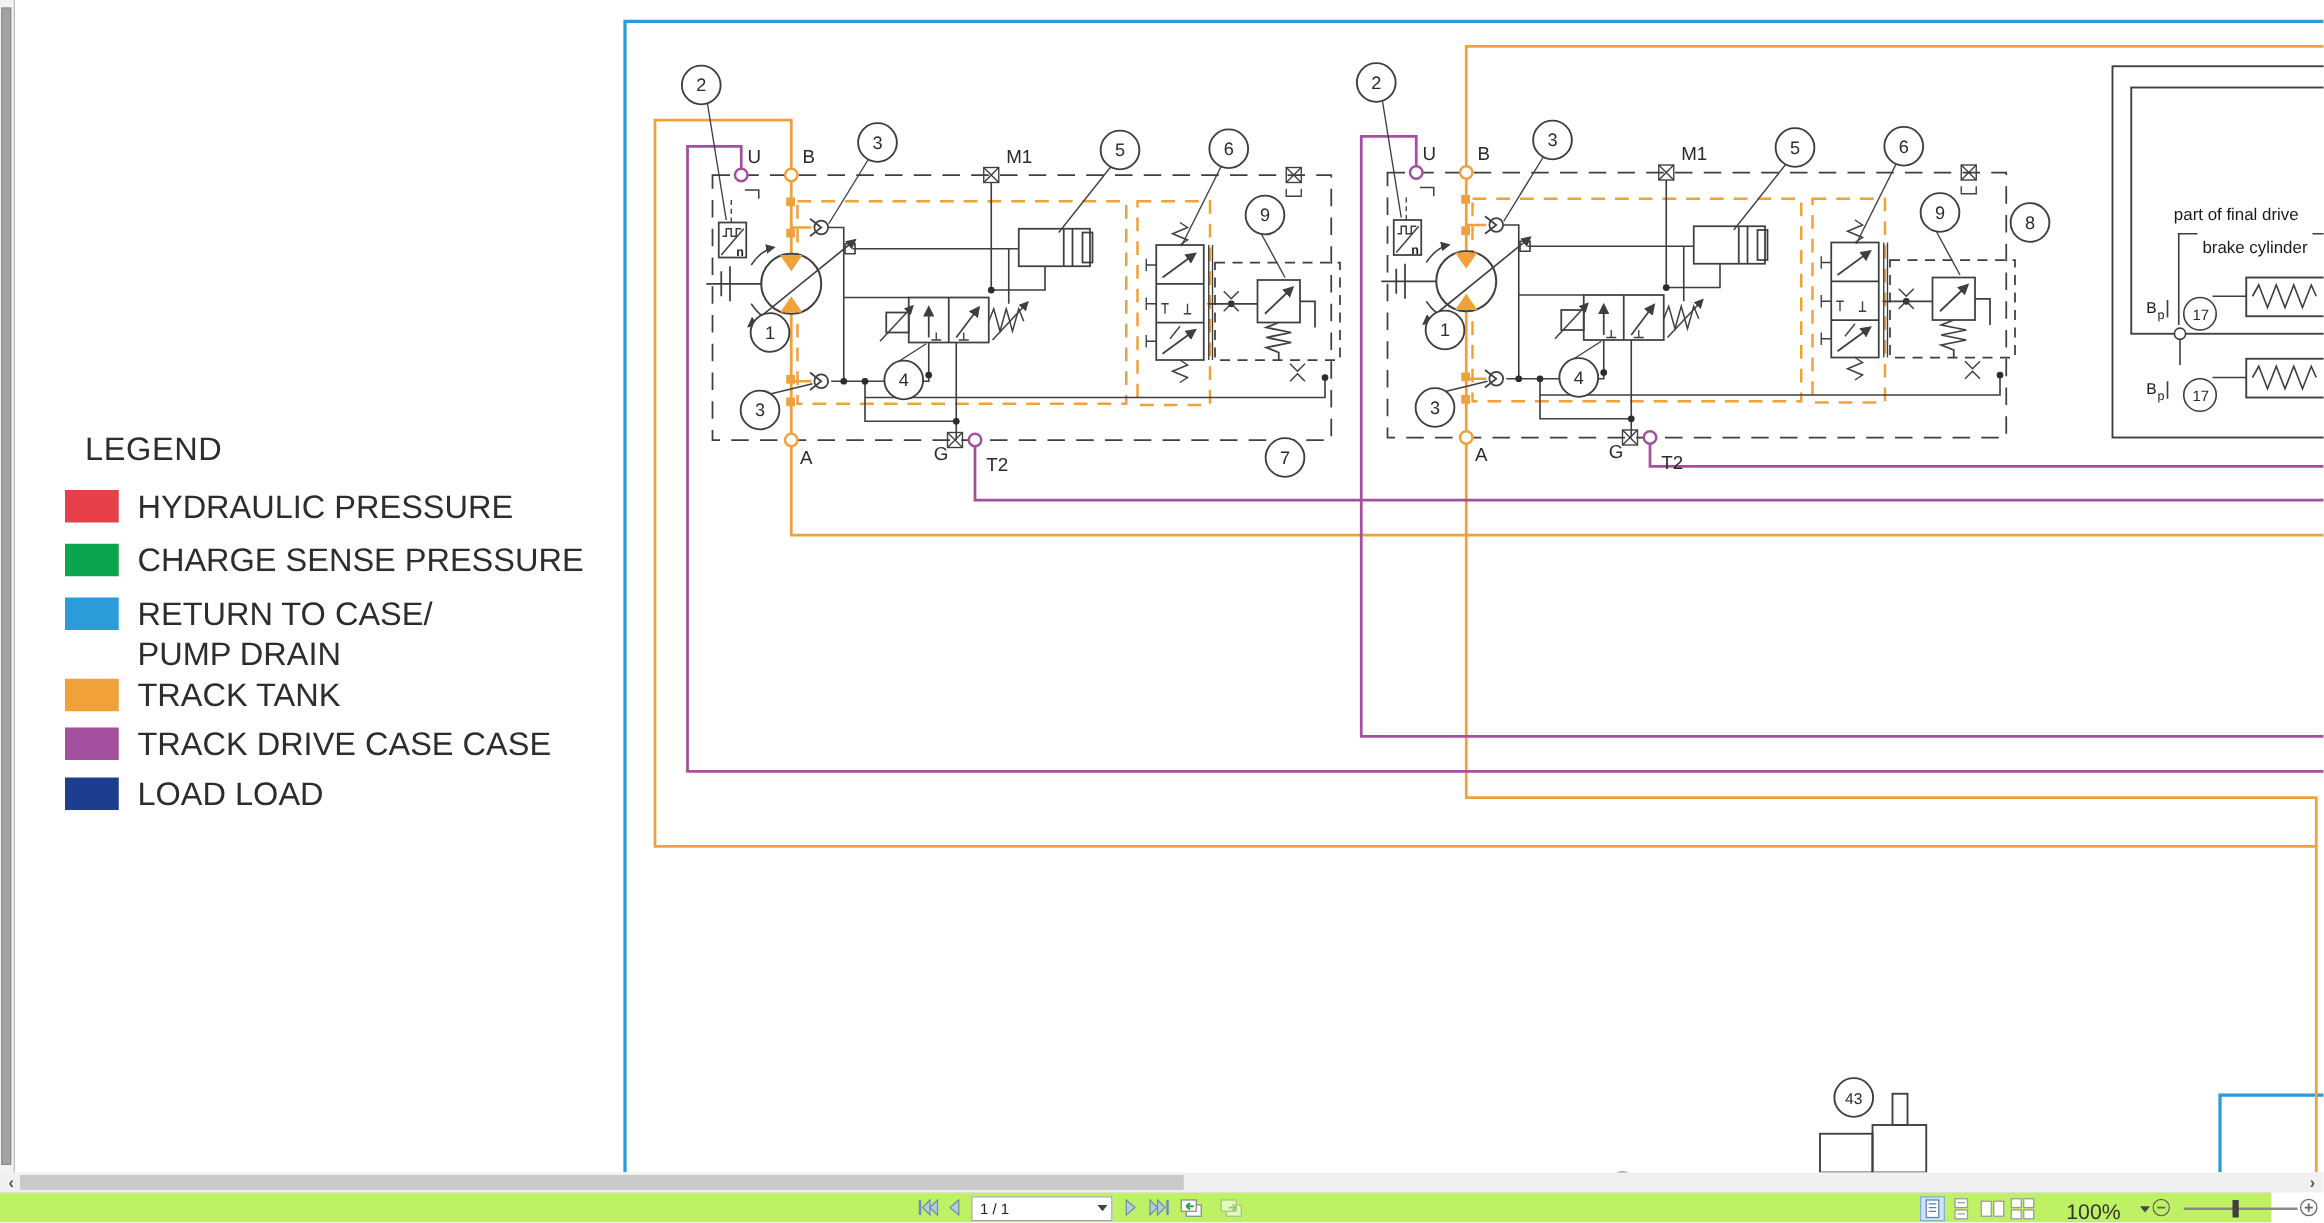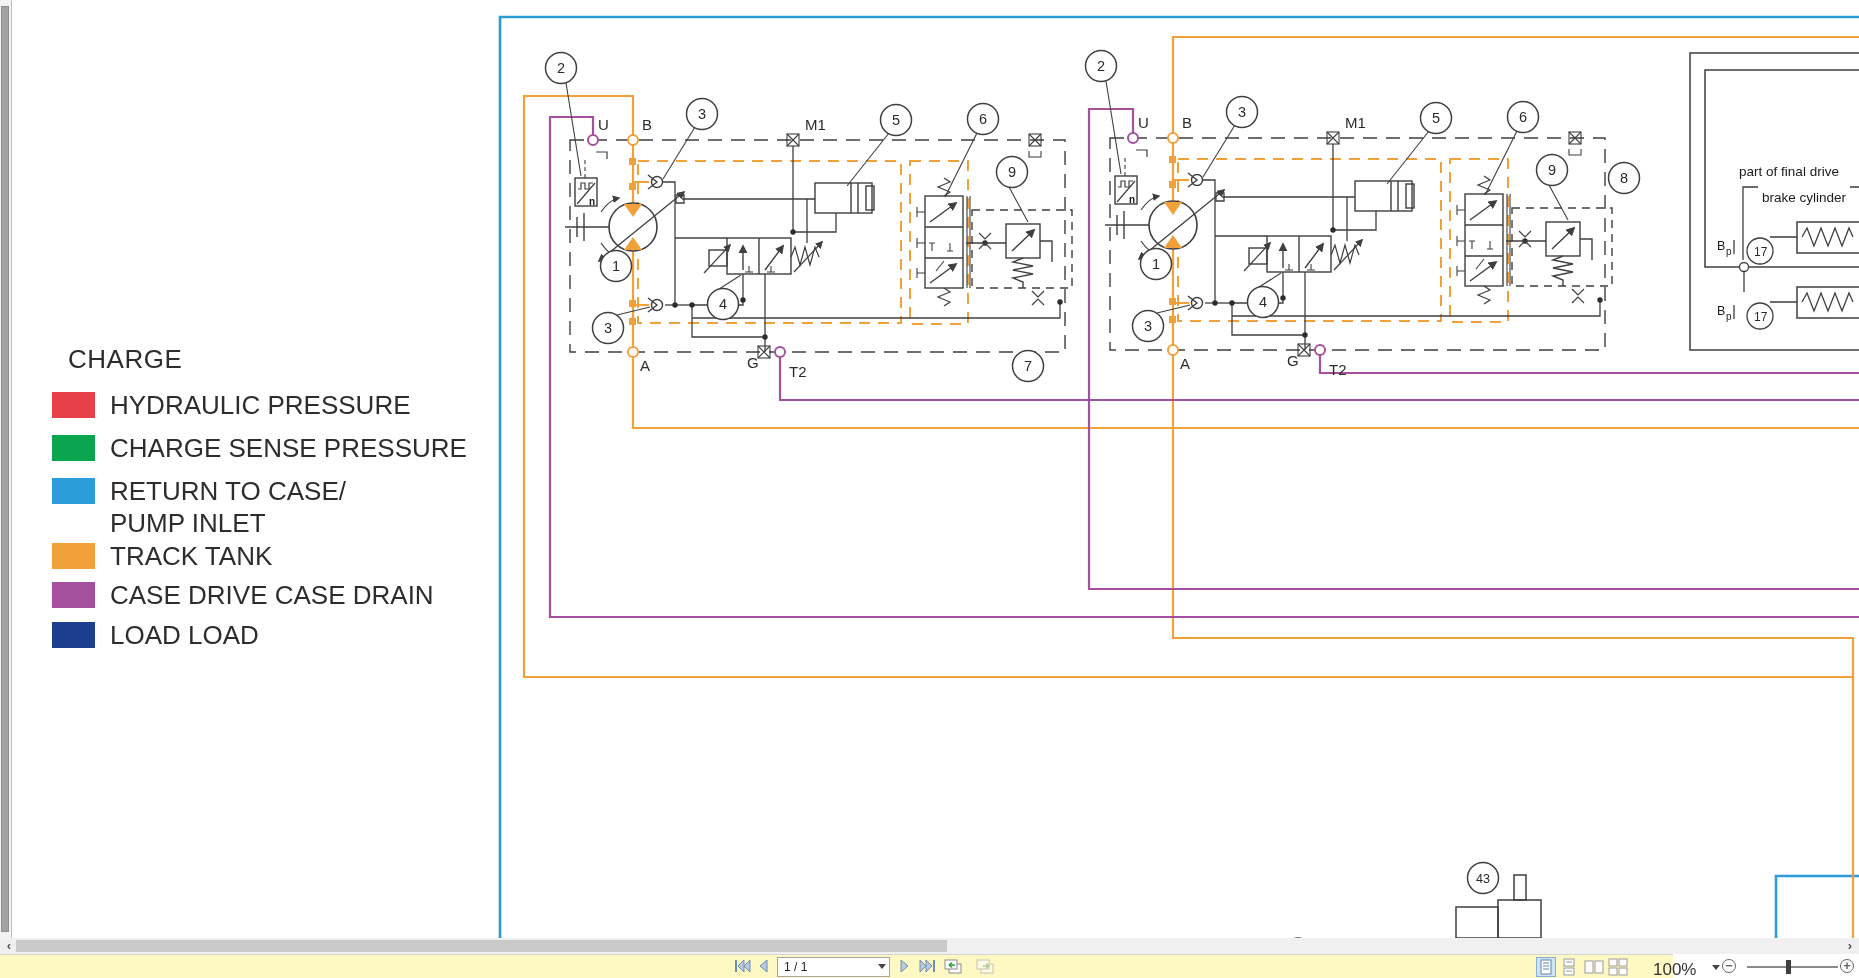--- a/index.html
+++ b/index.html
@@ -14,21 +14,21 @@
   .legend-row{position:absolute;left:52px;height:26px;}
   .legend-swatch{position:absolute;left:0;top:0;width:43px;height:26px;}
   .legend-label{position:absolute;left:58px;top:-2px;font-size:26px;white-space:nowrap;color:#2d2d2d;text-align:right;}
   
   #vscrollbar{position:absolute;left:0;top:0;width:11px;height:938px;background:#f2f2f2;border-right:1px solid #bdbdbd;}
   #vscroll-thumb{position:absolute;left:1px;top:6px;width:8px;height:926px;background:#a2a2a2;border:1px solid #8e8e8e;box-sizing:border-box;}
   #hscrollbar{position:absolute;left:0;top:938px;width:1859px;height:16px;background:#f0f0f0;}
   #hscroll-thumb{position:absolute;left:16px;top:2px;width:931px;height:12px;background:#c9c9c9;}
   .hscroll-arrow{position:absolute;top:1px;width:14px;height:14px;color:#555;font-size:13px;line-height:14px;text-align:center;font-weight:bold;}
   
-  #toolbar{position:absolute;left:0;top:954px;width:1673px;height:24px;background:#fef9c3;border-top:1px solid #d5d5d5;box-sizing:border-box;}
+  #toolbar{position:absolute;left:0;top:954px;width:1817px;height:24px;background:#bef264;border-top:1px solid #d5d5d5;box-sizing:border-box;}
   #page-box{position:absolute;left:777px;top:2px;width:111px;height:18px;background:#fff;border:1px solid #a5a5a5;font-size:12px;color:#222;}
   #page-box .pg-text{position:absolute;left:6px;top:2px;}
   #page-box .pg-caret{position:absolute;right:3px;top:6px;width:0;height:0;border-left:4px solid transparent;border-right:4px solid transparent;border-top:5px solid #444;}
   .nav-btn{position:absolute;top:4px;cursor:pointer;}
   .layout-btn{position:absolute;top:3px;width:18px;height:18px;}
   .layout-btn.active{background:#cfe3f7;outline:1px solid #86aed6;}
   #zoom-label{position:absolute;left:1653px;top:5px;font-size:17px;color:#333;}
   #zoom-caret{position:absolute;left:1712px;top:10px;width:0;height:0;border-left:4px solid transparent;border-right:4px solid transparent;border-top:5px solid #444;}
   .zoom-circle{position:absolute;top:4px;width:14px;height:14px;border:1.4px solid #666;border-radius:50%;color:#666;
                font-size:13px;line-height:12px;text-align:center;font-weight:bold;box-sizing:border-box;}
@@ -274,44 +274,44 @@
     <circle cx="1483" cy="878" r="15.5" fill="#fff"></circle>
     <rect x="1514" y="875" width="12" height="25"></rect>
     <rect x="1498" y="900" width="43" height="38"></rect>
     <rect x="1456" y="907" width="42" height="31"></rect>
     <circle cx="1298" cy="950" r="12"></circle>
   </g>
   <text x="1483" y="883" font-size="12.5" fill="#2b2b2b" text-anchor="middle">43</text>
 </svg>
 
   <div id="legend">
-    <div class="legend-title">CHARGE</div>
+    <div class="legend-title">LEGEND</div>
 
     <div class="legend-row" style="top:392px">
       <div class="legend-swatch" style="background: rgb(232, 64, 74);"></div>
       <div class="legend-label">HYDRAULIC PRESSURE</div>
     </div>
     <div class="legend-row" style="top:435px">
       <div class="legend-swatch" style="background: rgb(11, 164, 79);"></div>
       <div class="legend-label">CHARGE SENSE PRESSURE</div>
     </div>
     <div class="legend-row" style="top:478px">
       <div class="legend-swatch" style="background: rgb(43, 156, 216);"></div>
       <div class="legend-label">RETURN TO CASE/</div>
     </div>
     <div class="legend-row" style="top:510px">
-      <div class="legend-label">PUMP INLET</div>
+      <div class="legend-label">PUMP DRAIN</div>
     </div>
     <div class="legend-row" style="top:543px">
       <div class="legend-swatch" style="background: rgb(240, 161, 58);"></div>
       <div class="legend-label">TRACK TANK</div>
     </div>
     <div class="legend-row" style="top:582px">
       <div class="legend-swatch" style="background: rgb(164, 80, 159);"></div>
-      <div class="legend-label">CASE DRIVE CASE DRAIN</div>
+      <div class="legend-label">TRACK DRIVE CASE CASE</div>
     </div>
     <div class="legend-row" style="top:622px">
       <div class="legend-swatch" style="background: rgb(29, 62, 143);"></div>
       <div class="legend-label">LOAD LOAD</div>
     </div>
   </div>
 </div>
 
 <div id="vscrollbar">
   <div id="vscroll-thumb"></div>

